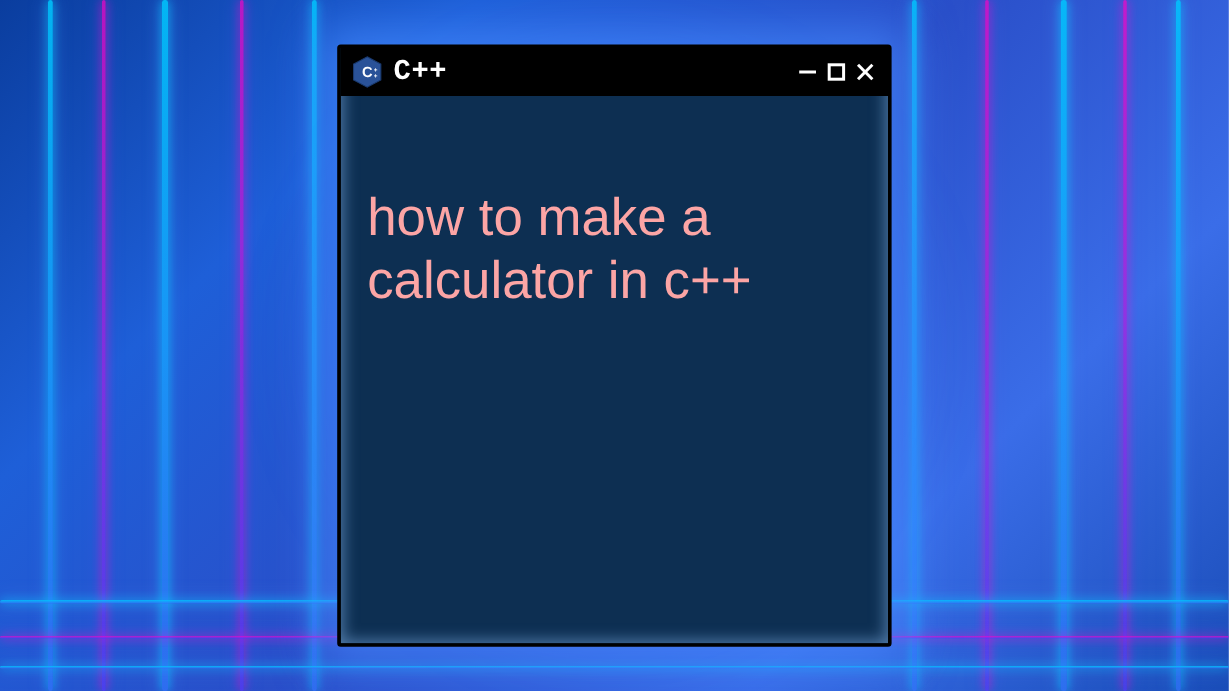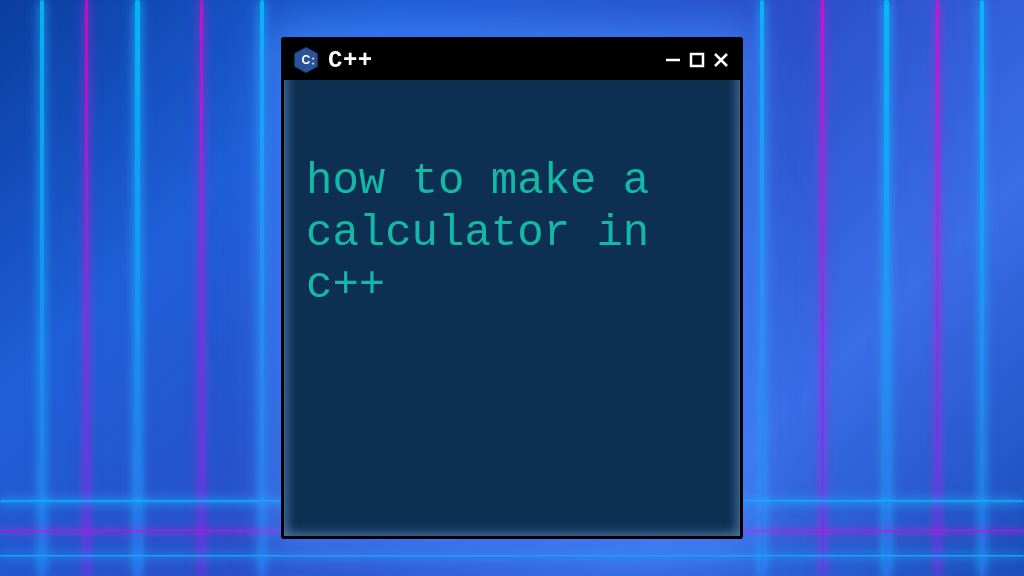--- a/index.html
+++ b/index.html
@@ -104,22 +104,22 @@
     .cpp-icon {
       width: 28px; height: 28px;
       display: inline-flex;
       align-items: center;
       justify-content: center;
     }
 
     .body {
       flex: 1;
       padding: 24px 22px;
-      color: #14b8a6;
-      font-family: Liberation Mono, monospace;
+      color: #fca5a5;
+      font-family: Liberation Sans, sans-serif;
       font-size: 44px;
       line-height: 1.18;
       white-space: pre-line;
       letter-spacing: 0px;
     }
   </style>
 </head>
 <body>
 
 <div class="bg-circuits">

